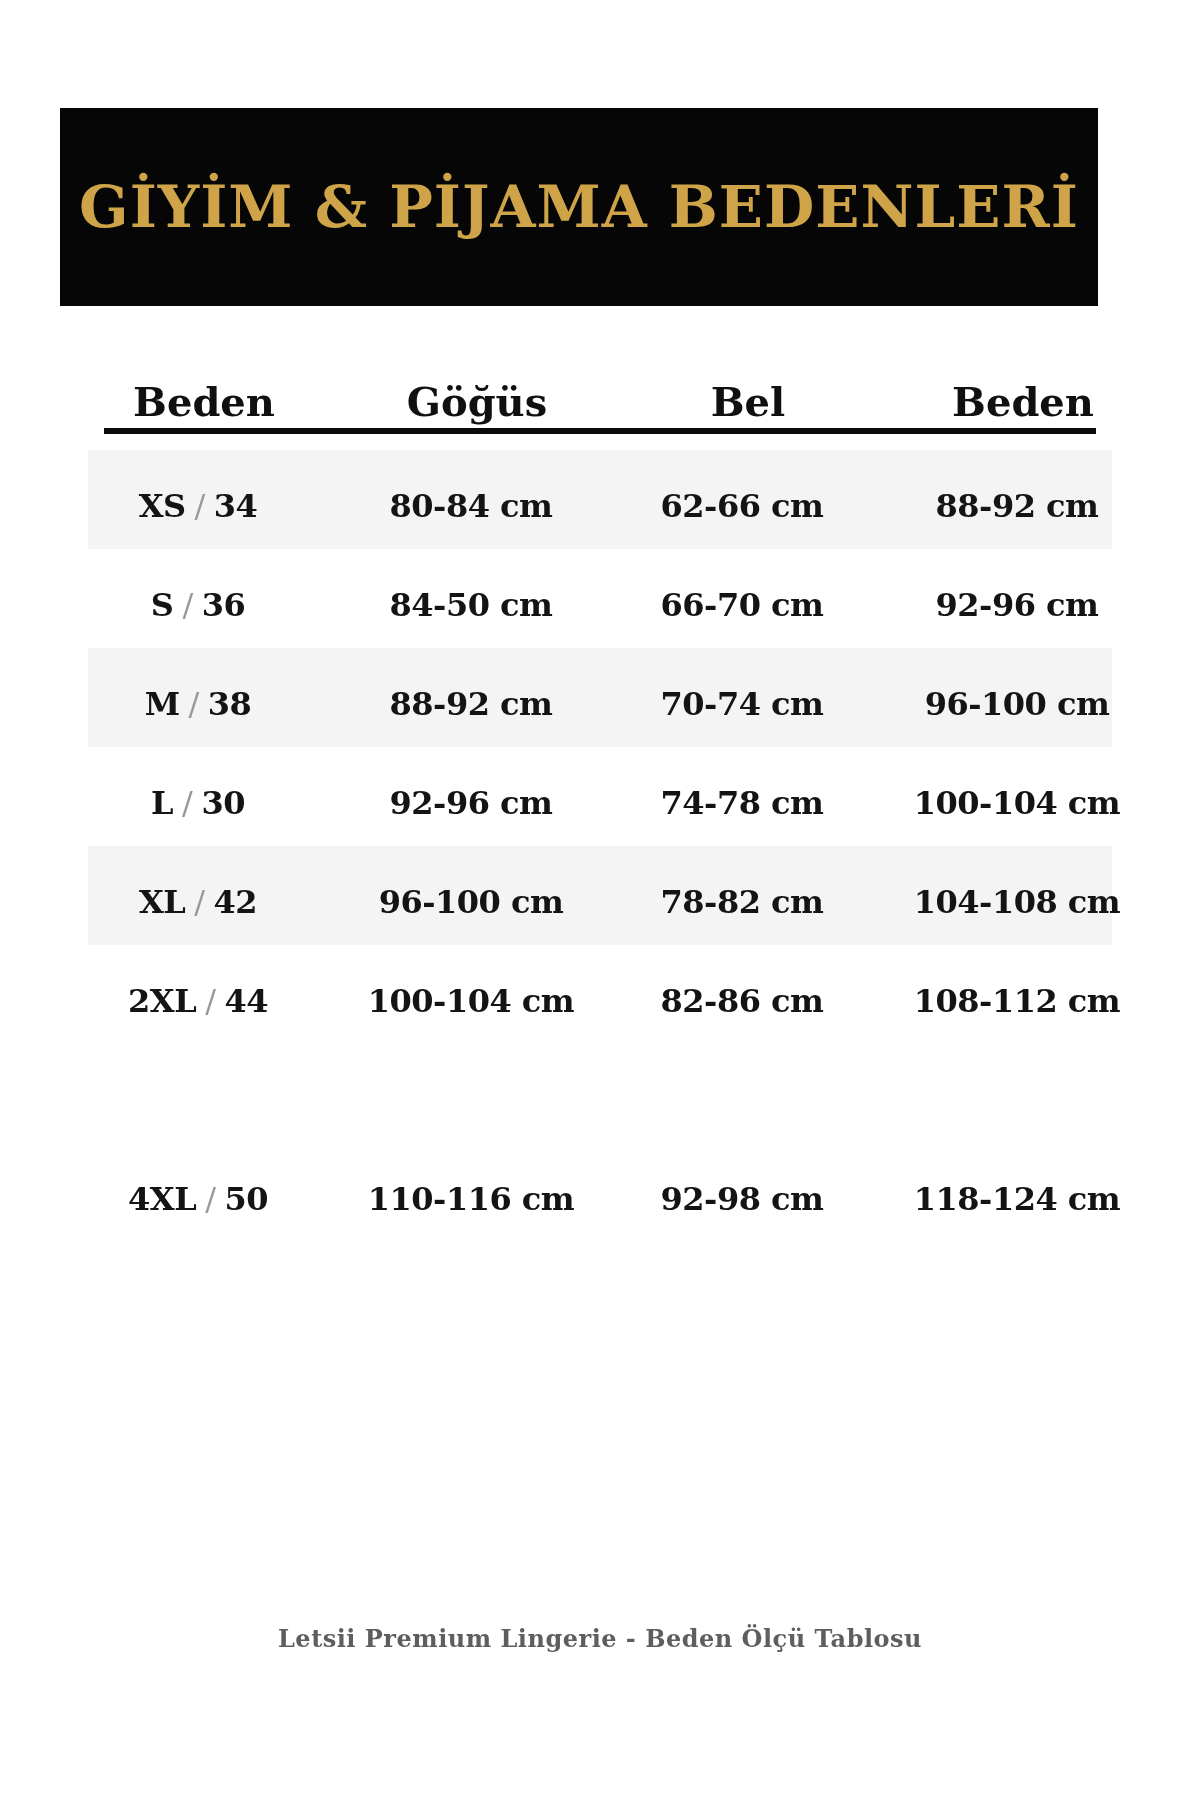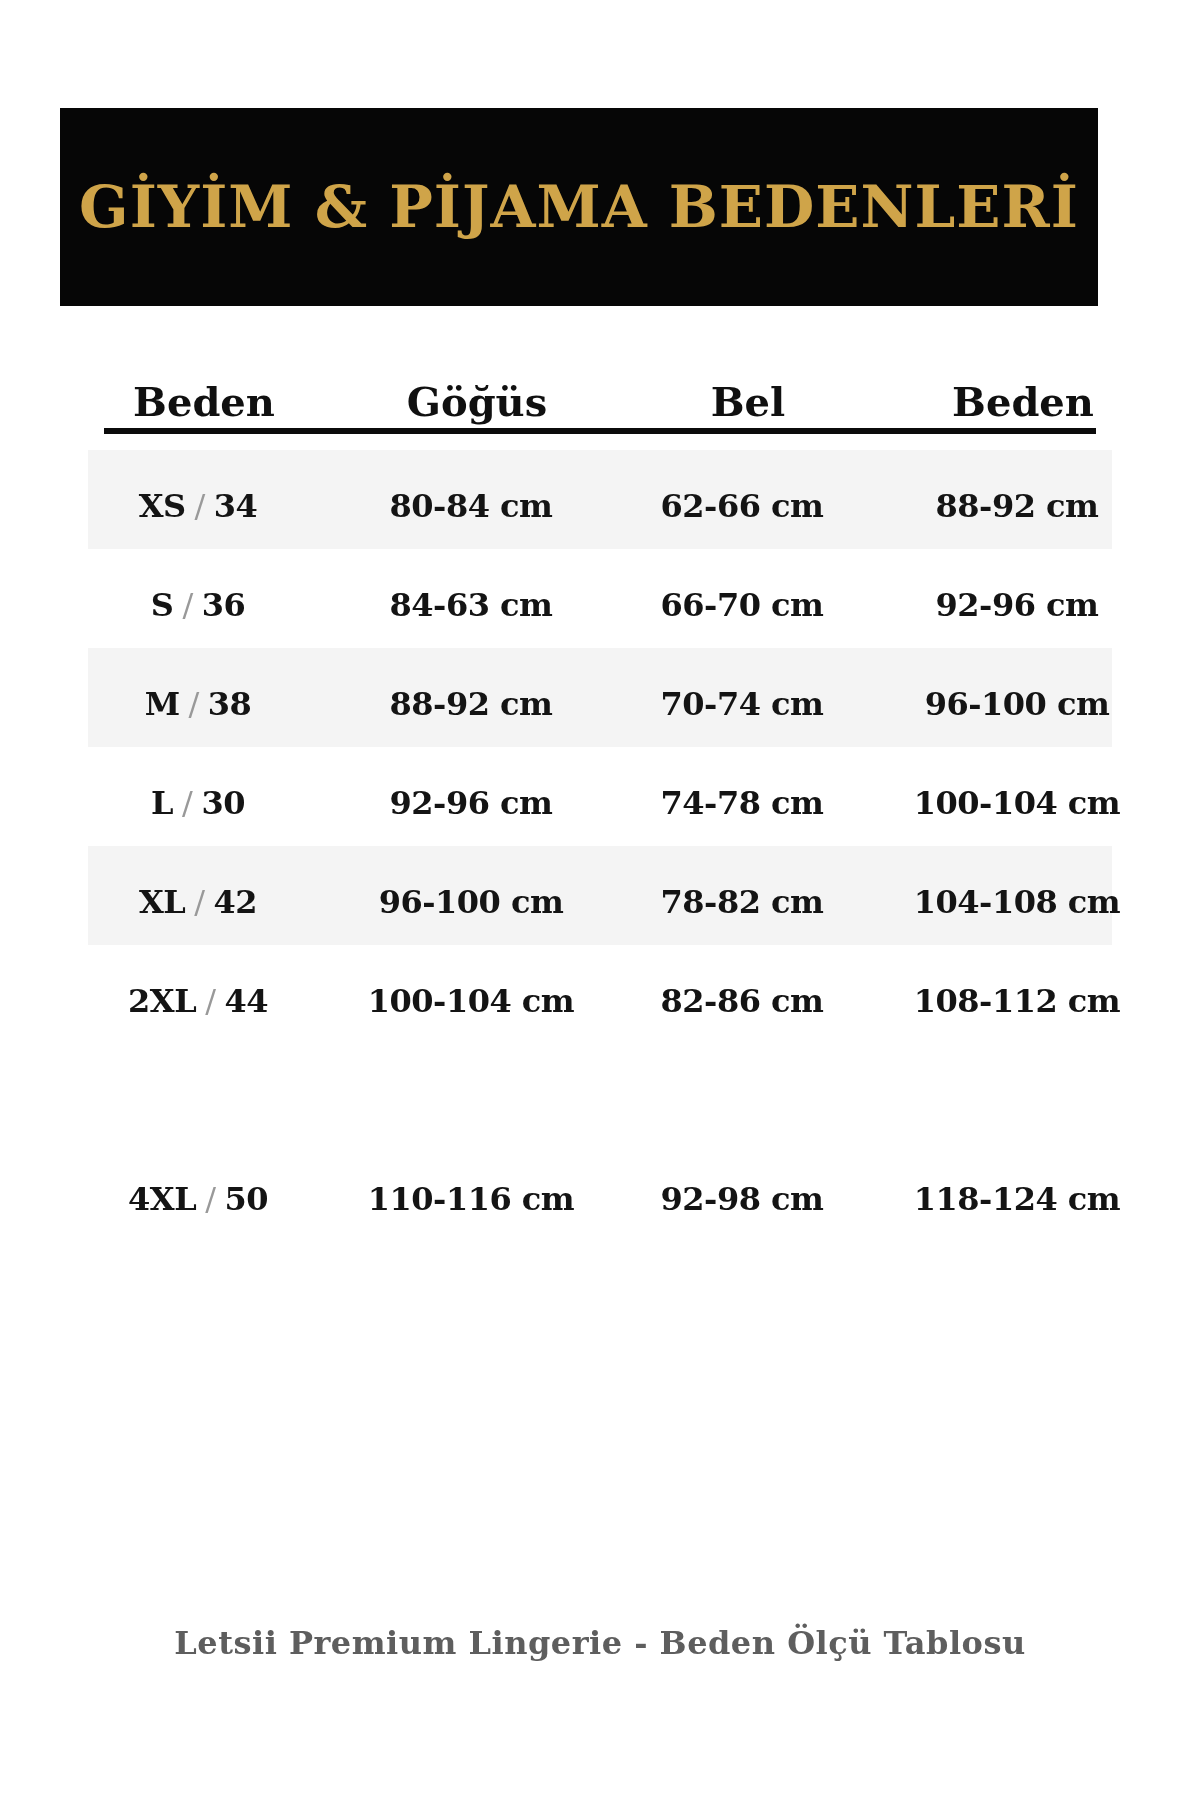--- a/index.html
+++ b/index.html
@@ -49,21 +49,21 @@
   }
   .cell .sep{
     color:#999999;font-weight:400;
     margin:0 9px;
   }
 
   
   .footer{
     position:absolute;left:0;top:1624px;width:1200px;
     text-align:center;
-    font-size:32px;font-weight:700;color:#5e5e5e;
+    font-size:24px;font-weight:700;color:#5e5e5e;
     letter-spacing:0.5px;
   }
 </style>
 </head>
 <body>
 
 <div class="page">
 
   <div class="banner">
     <div class="banner-title">GİYİM &amp; PİJAMA BEDENLERİ</div>
@@ -79,21 +79,21 @@
 
   <div class="row striped" style="top:450px">
     <span class="cell" style="left:110px"><span>XS</span><span class="sep">/</span><span>34</span></span>
     <span class="cell" style="left:383px">80-84 cm</span>
     <span class="cell" style="left:654px">62-66 cm</span>
     <span class="cell" style="left:929px">88-92 cm</span>
   </div>
 
   <div class="row" style="top:549px">
     <span class="cell" style="left:110px"><span>S</span><span class="sep">/</span><span>36</span></span>
-    <span class="cell" style="left:383px">84-63 cm</span>
+    <span class="cell" style="left:383px">84-50 cm</span>
     <span class="cell" style="left:654px">66-70 cm</span>
     <span class="cell" style="left:929px">92-96 cm</span>
   </div>
 
   <div class="row striped" style="top:648px">
     <span class="cell" style="left:110px"><span>M</span><span class="sep">/</span><span>38</span></span>
     <span class="cell" style="left:383px">88-92 cm</span>
     <span class="cell" style="left:654px">70-74 cm</span>
     <span class="cell" style="left:929px">96-100 cm</span>
   </div>

